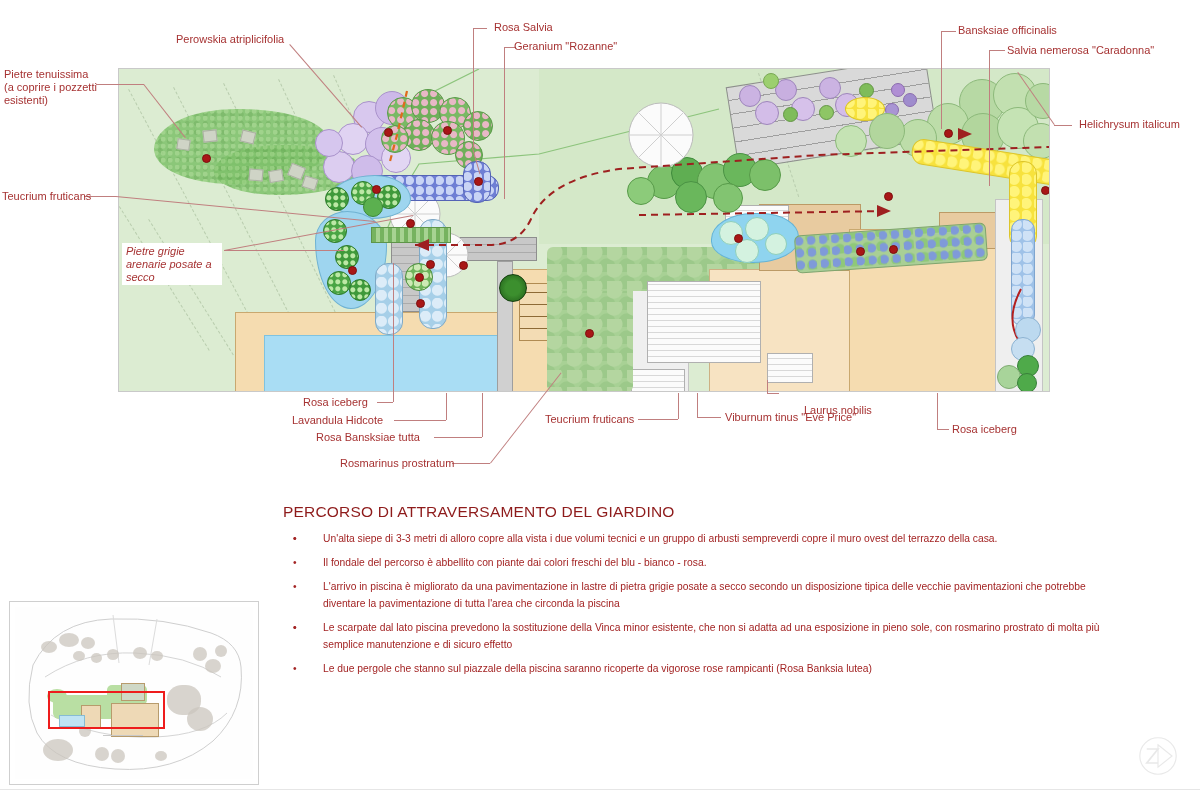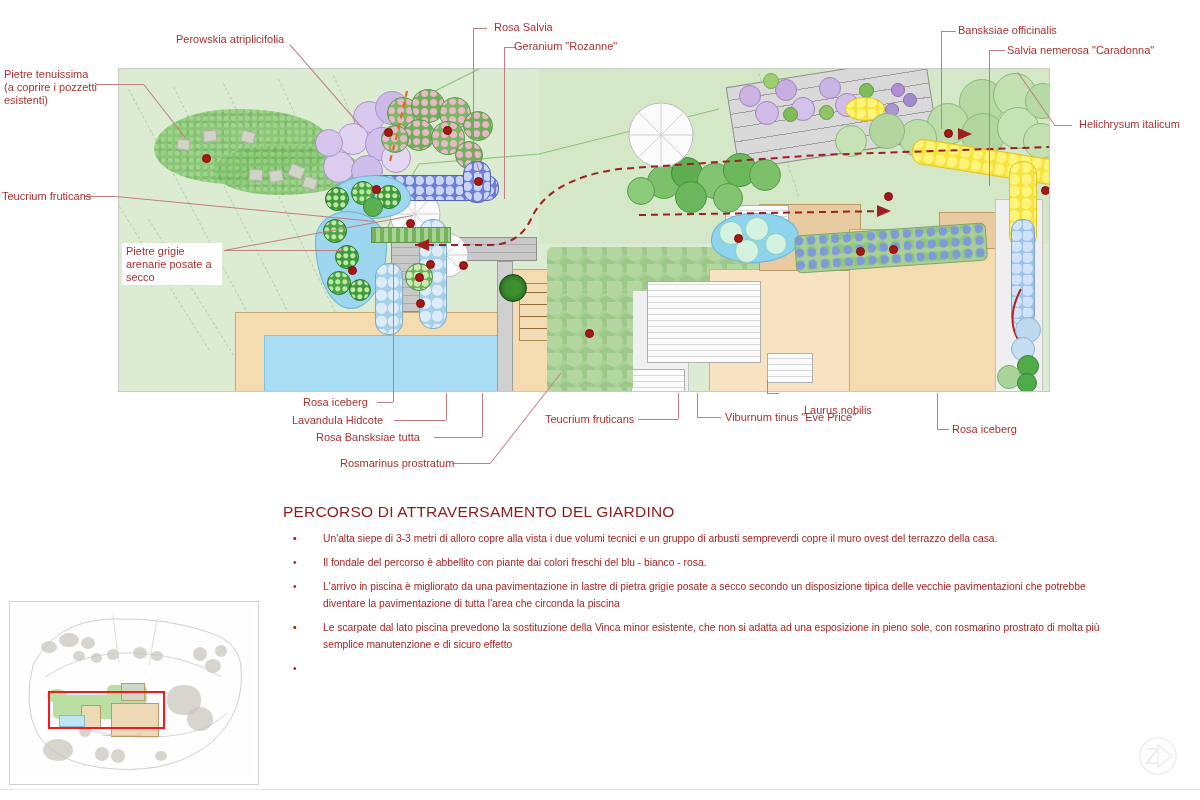--- a/index.html
+++ b/index.html
@@ -379,21 +379,21 @@
 esistenti)</div>
 <div class="lbl" style="left:2px;top:190px;">Teucrium fruticans</div>
 <div class="lbl" style="left:176px;top:33px;">Perowskia atriplicifolia</div>
 <div class="lbl" style="left:494px;top:21px;">Rosa Salvia</div>
 <div class="lbl" style="left:514px;top:40px;">Geranium "Rozanne"</div>
 <div class="lbl" style="left:958px;top:24px;">Bansksiae officinalis</div>
 <div class="lbl" style="left:1007px;top:44px;">Salvia nemerosa "Caradonna"</div>
 <div class="lbl" style="left:1079px;top:118px;">Helichrysum italicum</div>
 
 <div style="position:absolute;left:122px;top:243px;width:100px;height:42px;background:#ffffff;"></div>
-<div class="lbl" style="left:126px;top:245px;">Pietre grigie
+<div class="lbl" style="left:126px;top:245px;font-style:italic;">Pietre grigie
 arenarie posate a
 secco</div>
 
 <div class="lbl" style="left:303px;top:396px;">Rosa iceberg</div>
 <div class="lbl" style="left:292px;top:414px;">Lavandula Hidcote</div>
 <div class="lbl" style="left:316px;top:431px;">Rosa Bansksiae tutta</div>
 <div class="lbl" style="left:340px;top:457px;">Rosmarinus prostratum</div>
 <div class="lbl" style="left:545px;top:413px;">Teucrium fruticans</div>
 <div class="lbl" style="left:725px;top:411px;">Viburnum tinus "Eve Price"</div>
 <div class="lbl" style="left:804px;top:387px;margin-top:17px;">Laurus nobilis</div>
@@ -401,21 +401,21 @@
 
 <div id="text-block">
   <div id="doc-title">PERCORSO DI ATTRAVERSAMENTO DEL GIARDINO</div>
   <div id="bullet-list">
       <div class="bul"><span class="bdot">•</span></div>
       <div class="bul"><span class="bdot">•</span><span>Un'alta siepe di 3-3 metri di alloro copre alla vista i due volumi tecnici e un gruppo di arbusti sempreverdi copre il muro ovest del terrazzo della casa.</span></div>
       <div class="bul"><span class="bdot">•</span><span>Il fondale del percorso è abbellito con piante dai colori freschi del blu - bianco - rosa.</span></div>
       <div class="bul"><span class="bdot">•</span><span>L'arrivo in piscina è migliorato da una pavimentazione in lastre di pietra grigie posate a secco secondo un disposizione tipica delle vecchie pavimentazioni che potrebbe diventare la pavimentazione di tutta l'area che circonda la piscina</span></div>
       <div class="bul"><span class="bdot">•</span></div>
       <div class="bul"><span class="bdot">•</span><span>Le scarpate dal lato piscina prevedono la sostituzione della Vinca minor esistente, che non si adatta ad una esposizione in pieno sole, con rosmarino prostrato di molta più semplice manutenzione e di sicuro effetto</span></div>
-      <div class="bul"><span class="bdot">•</span></div>
+      <div class="bul"><span class="bdot">•</span><span>Le due pergole che stanno sul piazzale della piscina saranno ricoperte da vigorose rose rampicanti (Rosa Banksia lutea)</span></div>
     </div>
 </div>
 
 <div id="keyplan">
   <div class="kinner">
     <svg width="238" height="172" style="position:absolute;left:0;top:0;">
       <path d="M18 58 Q40 14 96 12 Q150 10 196 26 Q224 36 226 60 Q230 104 198 134 Q160 166 100 162 Q40 158 22 126 Q8 98 18 58 Z" fill="none" stroke="#cfcfcf" stroke-width="1"></path>
       <path d="M30 70 Q70 44 120 46 Q172 48 206 70" fill="none" stroke="#d5d5d5" stroke-width="1"></path>
       <path d="M36 108 Q80 132 140 130 Q190 128 212 106" fill="none" stroke="#d5d5d5" stroke-width="1"></path>
       <path d="M98 8 L104 56 M142 12 L134 58" fill="none" stroke="#dcdcdc" stroke-width="1"></path>

